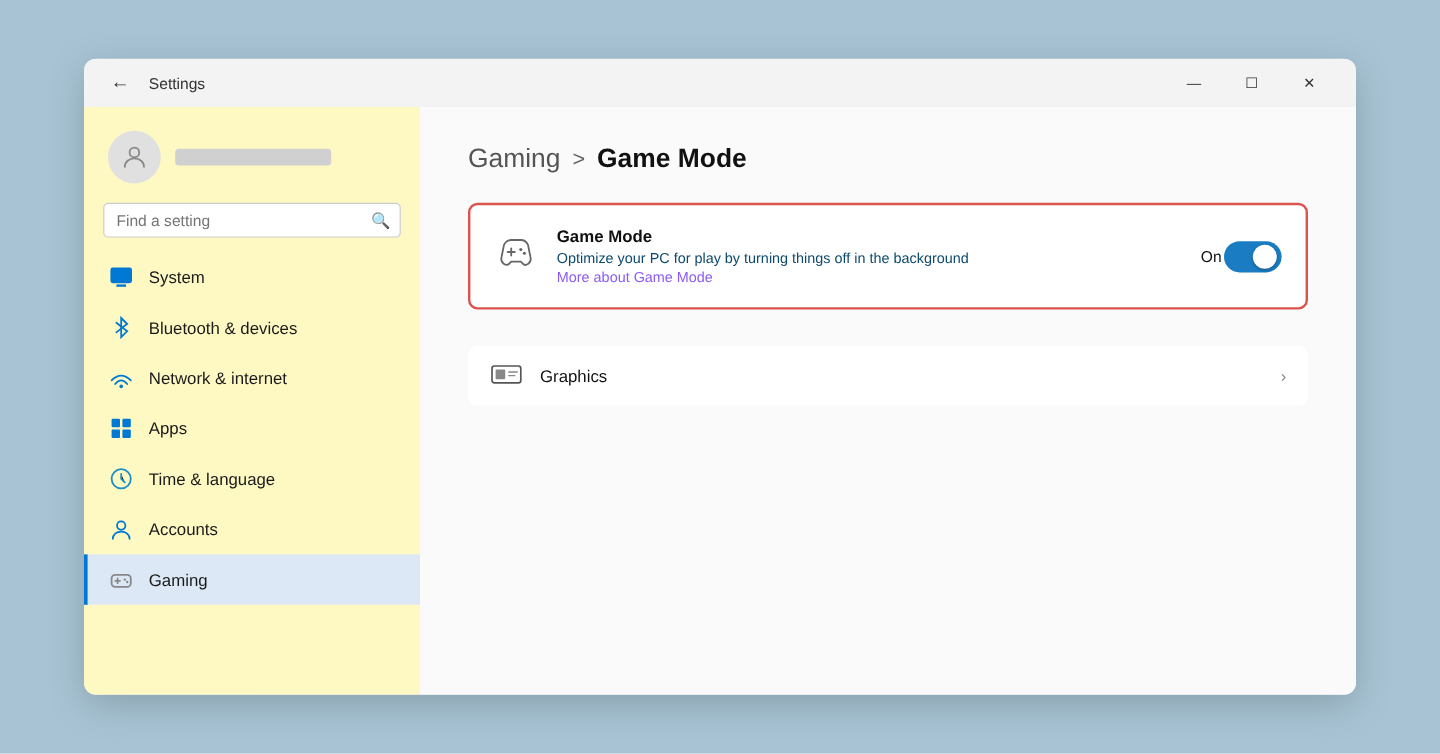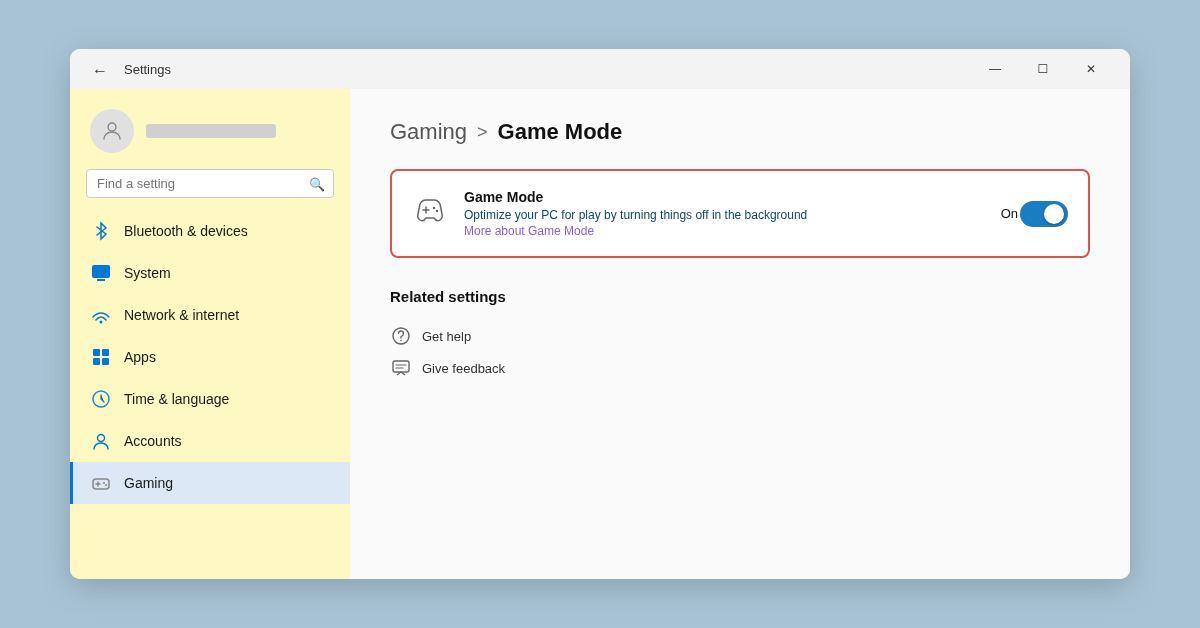--- a/index.html
+++ b/index.html
@@ -336,36 +336,36 @@
         </div>
         <div class="user-name-placeholder"></div>
       </div>
 
       <div class="search-box">
         <input class="search-input" type="text" placeholder="Find a setting" style="">
         <span class="search-icon">🔍</span>
       </div>
 
       <div class="nav-item">
-        <div class="nav-icon">
-          <svg width="20" height="20" viewBox="0 0 20 20">
-              <path d="M10 2 L10 18 L15 13 L11 10 L15 7 Z" stroke="#0078d4" stroke-width="1.5" fill="none"></path>
-              <path d="M6 6 L11 10 L6 14" stroke="#0078d4" stroke-width="1.5" fill="none" stroke-linecap="round"></path>
-            </svg>
-        </div>
-        <span>Bluetooth &amp; devices</span>
-      </div>
-      <div class="nav-item">
         <div class="nav-icon icon-blue">
           <svg width="20" height="20" viewBox="0 0 20 20" fill="#0078d4">
               <rect x="1" y="2" width="18" height="13" rx="2" fill="#0078d4"></rect>
               <rect x="6" y="16" width="8" height="2" fill="#0078d4"></rect>
             </svg>
         </div>
         <span>System</span>
+      </div>
+      <div class="nav-item">
+        <div class="nav-icon">
+          <svg width="20" height="20" viewBox="0 0 20 20">
+              <path d="M10 2 L10 18 L15 13 L11 10 L15 7 Z" stroke="#0078d4" stroke-width="1.5" fill="none"></path>
+              <path d="M6 6 L11 10 L6 14" stroke="#0078d4" stroke-width="1.5" fill="none" stroke-linecap="round"></path>
+            </svg>
+        </div>
+        <span>Bluetooth &amp; devices</span>
       </div>
       <div class="nav-item">
         <div class="nav-icon">
           <svg width="20" height="20" viewBox="0 0 20 20">
               <path d="M2 12 Q10 4 18 12" stroke="#0078d4" stroke-width="1.5" fill="none" stroke-linecap="round"></path>
               <path d="M5 15 Q10 9 15 15" stroke="#0078d4" stroke-width="1.5" fill="none" stroke-linecap="round"></path>
               <circle cx="10" cy="17" r="1.5" fill="#0078d4"></circle>
             </svg>
         </div>
         <span>Network &amp; internet</span>
@@ -436,41 +436,31 @@
           <div class="game-mode-desc">Optimize your PC for play by turning things off in the background</div>
           <div class="game-mode-link" style="cursor:pointer; color:#8b5cf6;">More about Game Mode</div>
         </div>
         <div class="toggle-area">
           <span class="toggle-label">On</span>
           <div class="toggle-switch"></div>
         </div>
       </div>
 
       <div>
-        <div class="section-title">Related settings</div>
-      </div>
-
-      <div class="help-links">
-        <div class="help-link">
-          <div class="help-icon">
-            <svg width="20" height="20" viewBox="0 0 20 20" fill="none">
-              <circle cx="10" cy="10" r="8" stroke="#666" stroke-width="1.4"></circle>
-              <path d="M7.5 7.5 Q7.5 5 10 5 Q12.5 5 12.5 7.5 Q12.5 9.5 10 10.5 L10 12" stroke="#666" stroke-width="1.3" stroke-linecap="round" fill="none"></path>
-              <circle cx="10" cy="14.5" r="0.8" fill="#666"></circle>
-            </svg>
+        <div class="settings-card">
+          <div class="settings-item">
+            <div class="settings-item-icon">
+              <svg width="26" height="20" viewBox="0 0 26 20" fill="none">
+                <rect x="1" y="2" width="24" height="14" rx="2" stroke="#555" stroke-width="1.4" fill="none"></rect>
+                <rect x="4" y="5" width="8" height="8" rx="1" fill="#888"></rect>
+                <line x1="15" y1="7" x2="22" y2="7" stroke="#888" stroke-width="1.2" stroke-linecap="round"></line>
+                <line x1="15" y1="10" x2="20" y2="10" stroke="#888" stroke-width="1.2" stroke-linecap="round"></line>
+              </svg>
+            </div>
+            <span class="settings-item-label">Graphics</span>
+            <span class="chevron">›</span>
           </div>
-          <span>Get help</span>
-        </div>
-        <div class="help-link">
-          <div class="help-icon">
-            <svg width="20" height="20" viewBox="0 0 20 20" fill="none">
-              <rect x="2" y="3" width="16" height="11" rx="2" stroke="#666" stroke-width="1.4" fill="none"></rect>
-              <path d="M6 17 L10 14 L14 17" stroke="#666" stroke-width="1.2" fill="none" stroke-linejoin="round"></path>
-              <line x1="5" y1="7" x2="15" y2="7" stroke="#666" stroke-width="1.2" stroke-linecap="round"></line>
-              <line x1="5" y1="10" x2="12" y2="10" stroke="#666" stroke-width="1.2" stroke-linecap="round"></line>
-            </svg>
-          </div>
-          <span>Give feedback</span>
-        </div>
-      </div>
+        </div>
+      </div>
+
     </div>
   </div>
 </div>
 
 </body></html>

